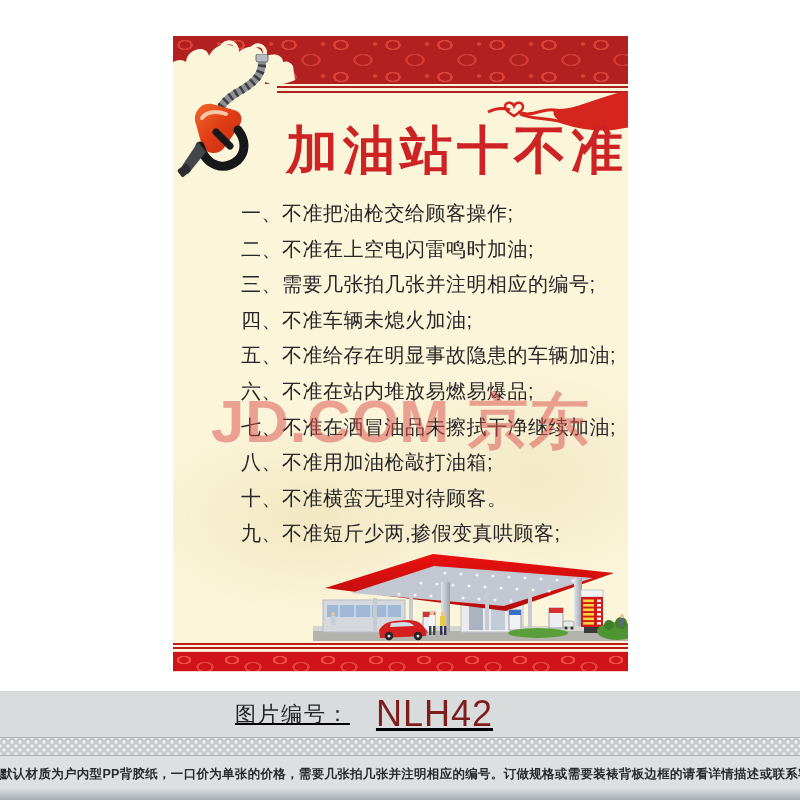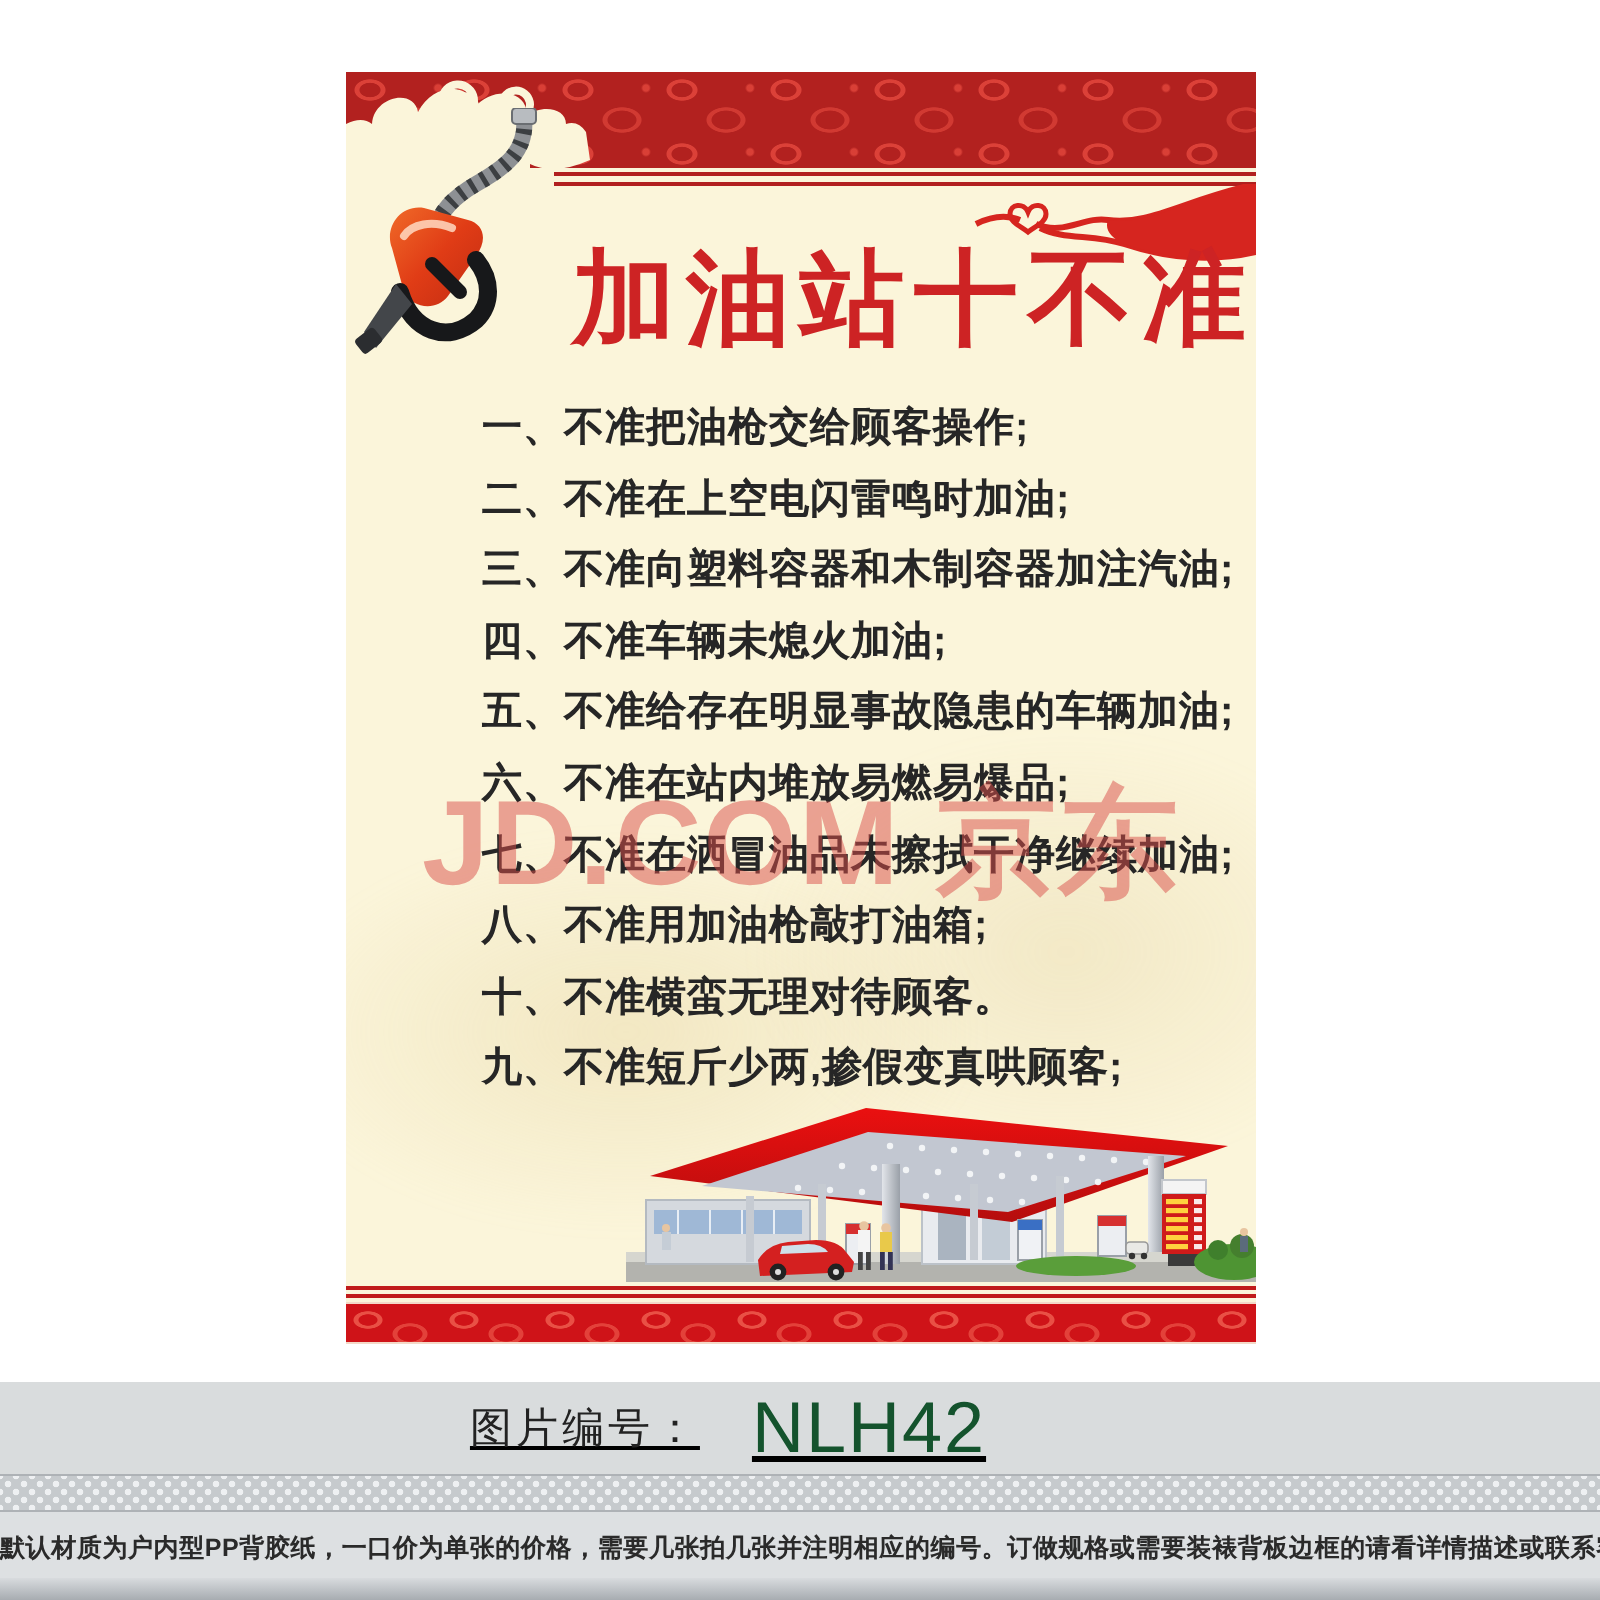--- a/index.html
+++ b/index.html
@@ -20,39 +20,39 @@
   .rule-line.r1{left:277px;top:86px;width:351px;}
   .rule-line.r2{left:277px;top:91px;width:351px;}
   .cloud-svg{position:absolute;left:173px;top:36px;}
   .nozzle-svg{position:absolute;left:176px;top:54px;}
   .ribbon-svg{position:absolute;left:480px;top:92px;}
   .station-svg{position:absolute;left:173px;top:552px;}
   .poster-title{position:absolute;left:173px;top:120px;width:455px;text-align:right;padding-left:32px;box-sizing:border-box;
     font-family:"DejaVu Serif","Liberation Serif",serif;font-weight:700;font-size:52px;line-height:60px;
     color:#cd2324;letter-spacing:5px;white-space:nowrap;}
   .rules{position:absolute;left:241px;top:200px;width:390px;margin:0;padding:0;list-style:none;}
-  .rules li{height:35.6px;font-size:20px;font-weight:700;color:#262626;letter-spacing:.5px;white-space:nowrap;}
+  .rules li{height:35.6px;font-size:20px;font-weight:400;color:#262626;letter-spacing:.5px;white-space:nowrap;}
   .bottom-line{position:absolute;left:173px;width:455px;height:2px;background:#c01a1a;}
   .bottom-line.b1{top:643px;}
   .bottom-line.b2{top:647px;}
   .bottom-band{position:absolute;left:173px;top:651px;width:455px;height:21px;background-color:#cf1318;
     border-top:1px solid #f3d9c8;border-bottom:1px solid #f3d9c8;box-sizing:border-box;
     background-image:
       radial-gradient(ellipse 15px 9px at 11px 8px, rgba(240,95,80,0) 4.5px, rgba(240,95,80,.8) 5px 7px, rgba(240,95,80,0) 7.5px),
       radial-gradient(ellipse 18px 11px at 32px 15px, rgba(240,95,80,0) 6px, rgba(240,95,80,.6) 6.5px 8.5px, rgba(240,95,80,0) 9px);
     background-size:48px 21px;}
   .watermark{position:absolute;left:173px;top:362px;width:455px;text-align:center;
     font-size:60px;font-weight:700;letter-spacing:1px;color:rgba(217,77,74,.50);
     white-space:nowrap;pointer-events:none;z-index:6;margin-top:20px;}
   
   .info-band{position:absolute;left:0;top:691px;width:800px;height:46px;background:#d9dcdd;
     display:flex;align-items:center;justify-content:center;}
   .info-inner{display:flex;align-items:center;transform:translateX(-36px);text-decoration:underline;}
   .info-label{font-size:21px;color:#222;letter-spacing:2px;}
-  .info-value{font-size:36px;color:#14532d;margin-left:26px;letter-spacing:1px;}
+  .info-value{font-size:36px;color:#7f1d1d;margin-left:26px;letter-spacing:1px;}
   .honeycomb{position:absolute;left:0;top:737px;width:800px;height:19px;background-color:#c6cacd;
     border-top:1px solid #aeb2b6;border-bottom:1px solid #aeb2b6;box-sizing:border-box;
     background-image:
       radial-gradient(circle, #eef0f2 26%, rgba(238,240,242,0) 32%),
       radial-gradient(circle, #eef0f2 26%, rgba(238,240,242,0) 32%);
     background-size:8px 8px;background-position:0 0,4px 4px;}
   .note-band{position:absolute;left:0;top:756px;width:800px;height:44px;background:#dde0e2;}
   .note-text{position:absolute;left:0;top:10px;width:800px;text-align:center;
     font-size:12.5px;font-weight:600;color:#2a2a2a;letter-spacing:.3px;white-space:nowrap;}
   .bottom-shade{position:absolute;left:0;top:789px;width:800px;height:11px;
@@ -108,21 +108,21 @@
     <path d="M34,14 c-2,-5 -9,-4 -9,1 c0,4 5,6 9,9 c4,-3 9,-5 9,-9 c0,-5 -7,-6 -9,-1 Z" fill="none" stroke="#d6251f" stroke-width="2.5"></path>
     <path d="M8,20 Q20,14 30,18 M38,20 C52,26 62,16 74,18 C94,21 112,8 148,0 L148,34 C122,40 100,36 82,30 C66,25 52,28 40,22" fill="none" stroke="#d6251f" stroke-width="3"></path>
     <path d="M74,18 C94,21 112,8 148,0 L148,34 C122,40 100,36 82,30 C76,27 72,23 74,18 Z" fill="#d6251f"></path>
   </svg>
 
   <div class="poster-title">加油站十不准</div>
 
   <ul class="rules">
     <li>一、不准把油枪交给顾客操作;</li>
     <li>二、不准在上空电闪雷鸣时加油;</li>
-    <li>三、不准向塑料容器和木制容器加注汽油;</li>
+    <li>三、需要几张拍几张并注明相应的编号;</li>
     <li>四、不准车辆未熄火加油;</li>
     <li>五、不准给存在明显事故隐患的车辆加油;</li>
     <li>六、不准在站内堆放易燃易爆品;</li>
     <li>七、不准在洒冒油品未擦拭干净继续加油;</li>
     <li>八、不准用加油枪敲打油箱;</li>
     <li>十、不准横蛮无理对待顾客。</li>
     <li>九、不准短斤少两,掺假变真哄顾客;</li>
   </ul>
 
   <div class="watermark">JD.COM 京东</div>

